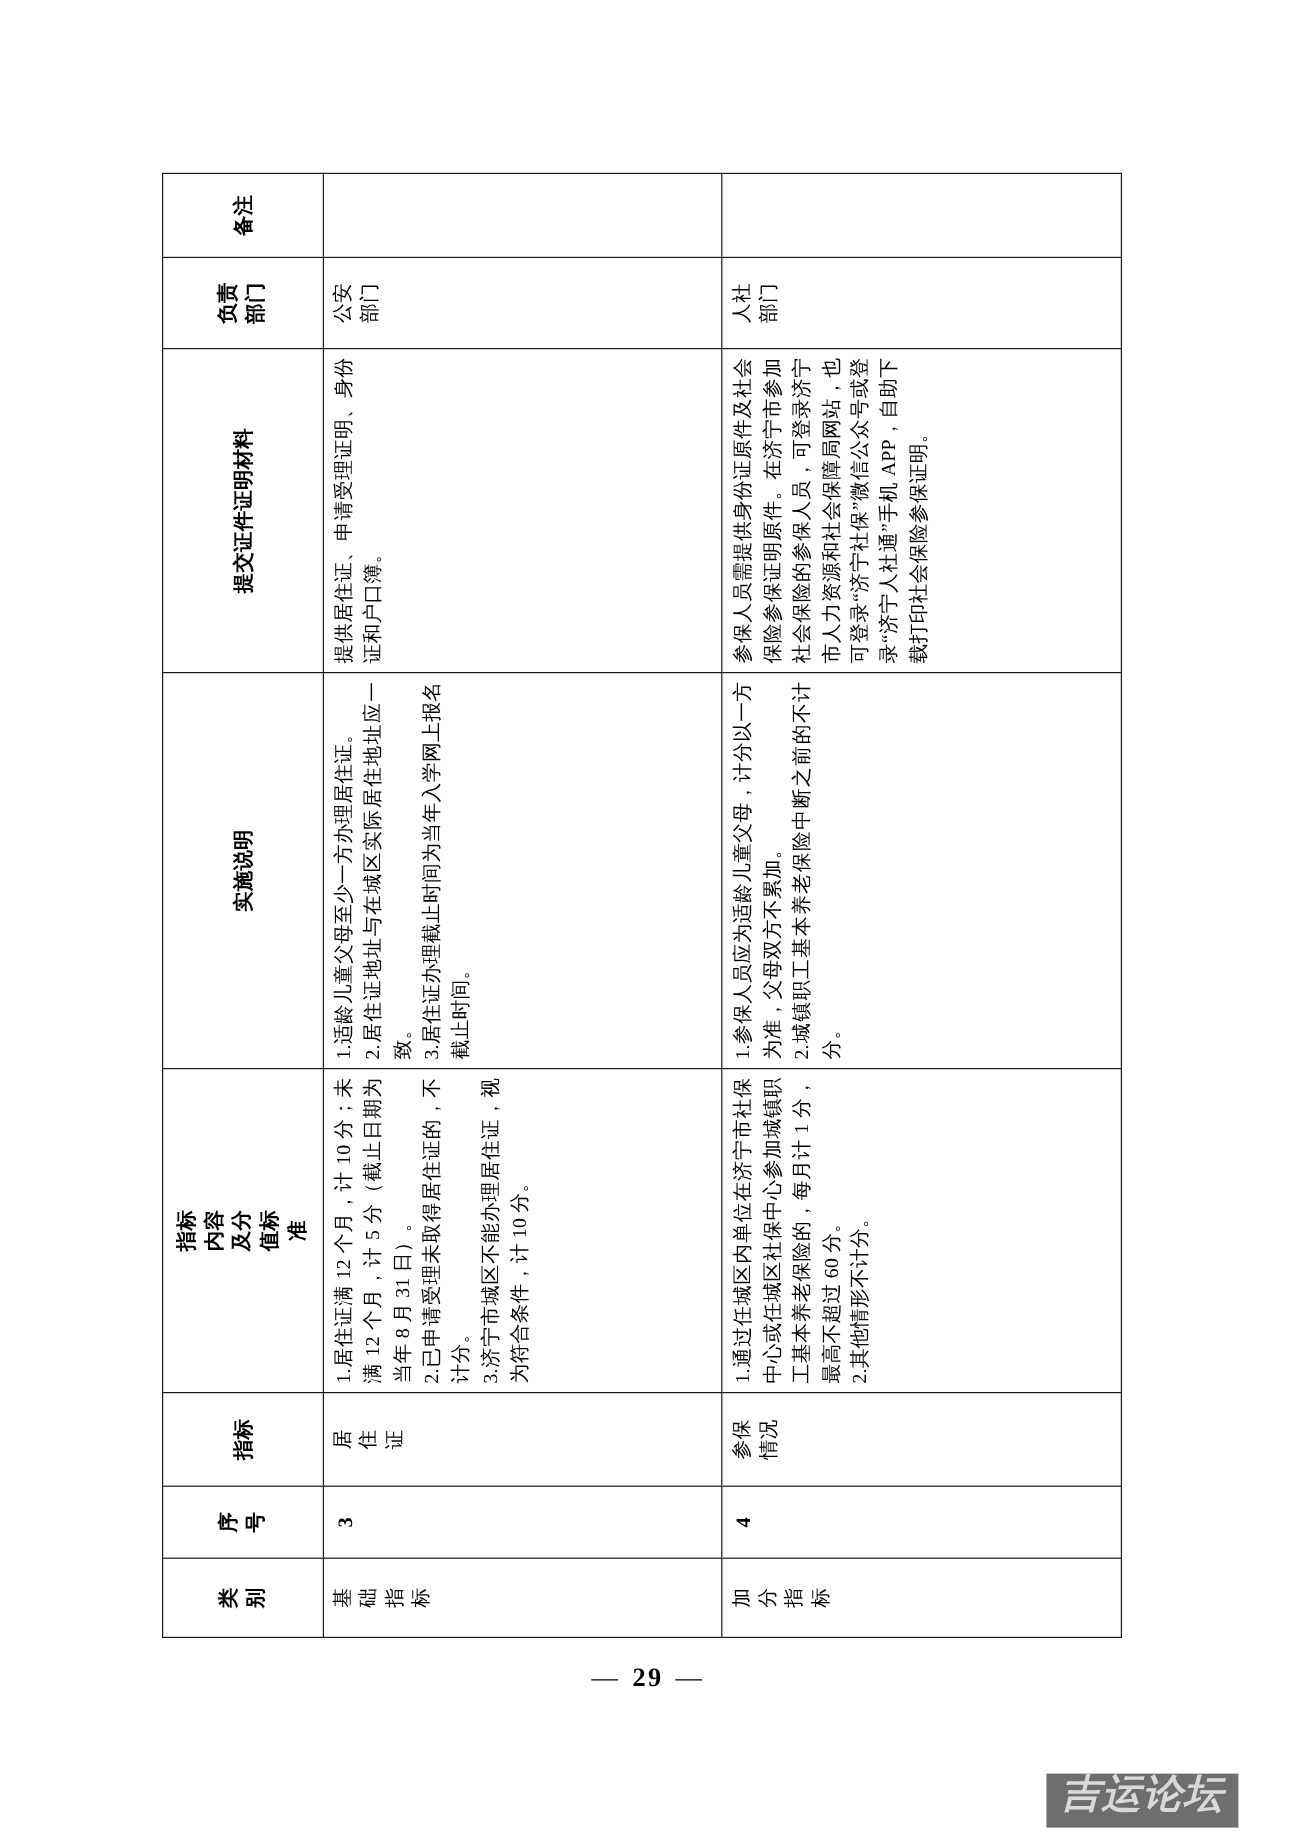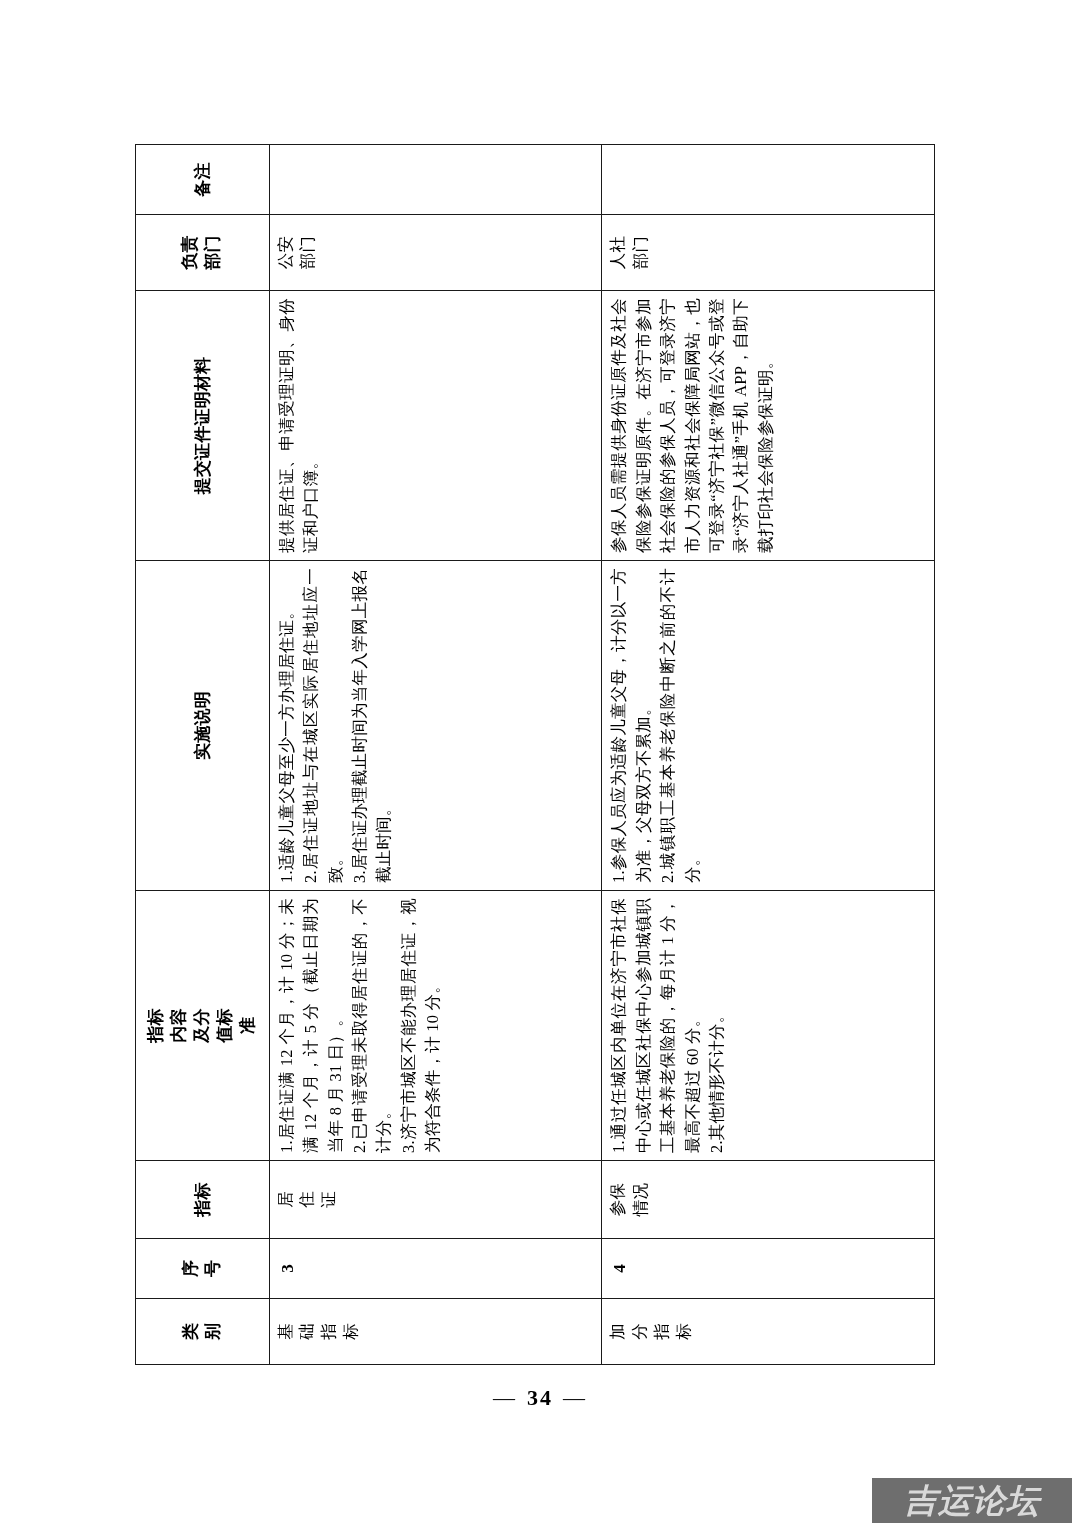--- a/index.html
+++ b/index.html
@@ -114,25 +114,25 @@
     display: inline-block;
     padding: 0 10px;
     font-weight: normal;
   }
 
   
   #watermark {
     position: absolute;
     left: 872px;
     top: 1478px;
-    width: 200px;
+    width: 160px;
     height: 45px;
     background: #6e6e6e;
     display: flex;
-    align-items: center;
+    align-items: flex-start;
     justify-content: center;
     overflow: hidden;
   }
   #watermark .wm-text {
     color: #d9d9d9;
     font-size: 33px;
     font-weight: bold;
     font-style: italic;
     letter-spacing: 1px;
     font-family: "DejaVu Sans", "Liberation Sans", sans-serif;
@@ -234,20 +234,20 @@
           <td class="cell-center">
             <div class="narrow-2">人社部门</div>
           </td>
           <td></td>
         </tr>
       </tbody>
     </table>
   </div>
 
   <div id="page-number">
-    <span class="dash">—</span><span>34</span><span class="dash">—</span>
+    <span class="dash">—</span><span>29</span><span class="dash">—</span>
   </div>
 
   <div id="watermark">
     <span class="wm-text">吉运论坛</span>
   </div>
 
 </div>
 
 </body></html>

